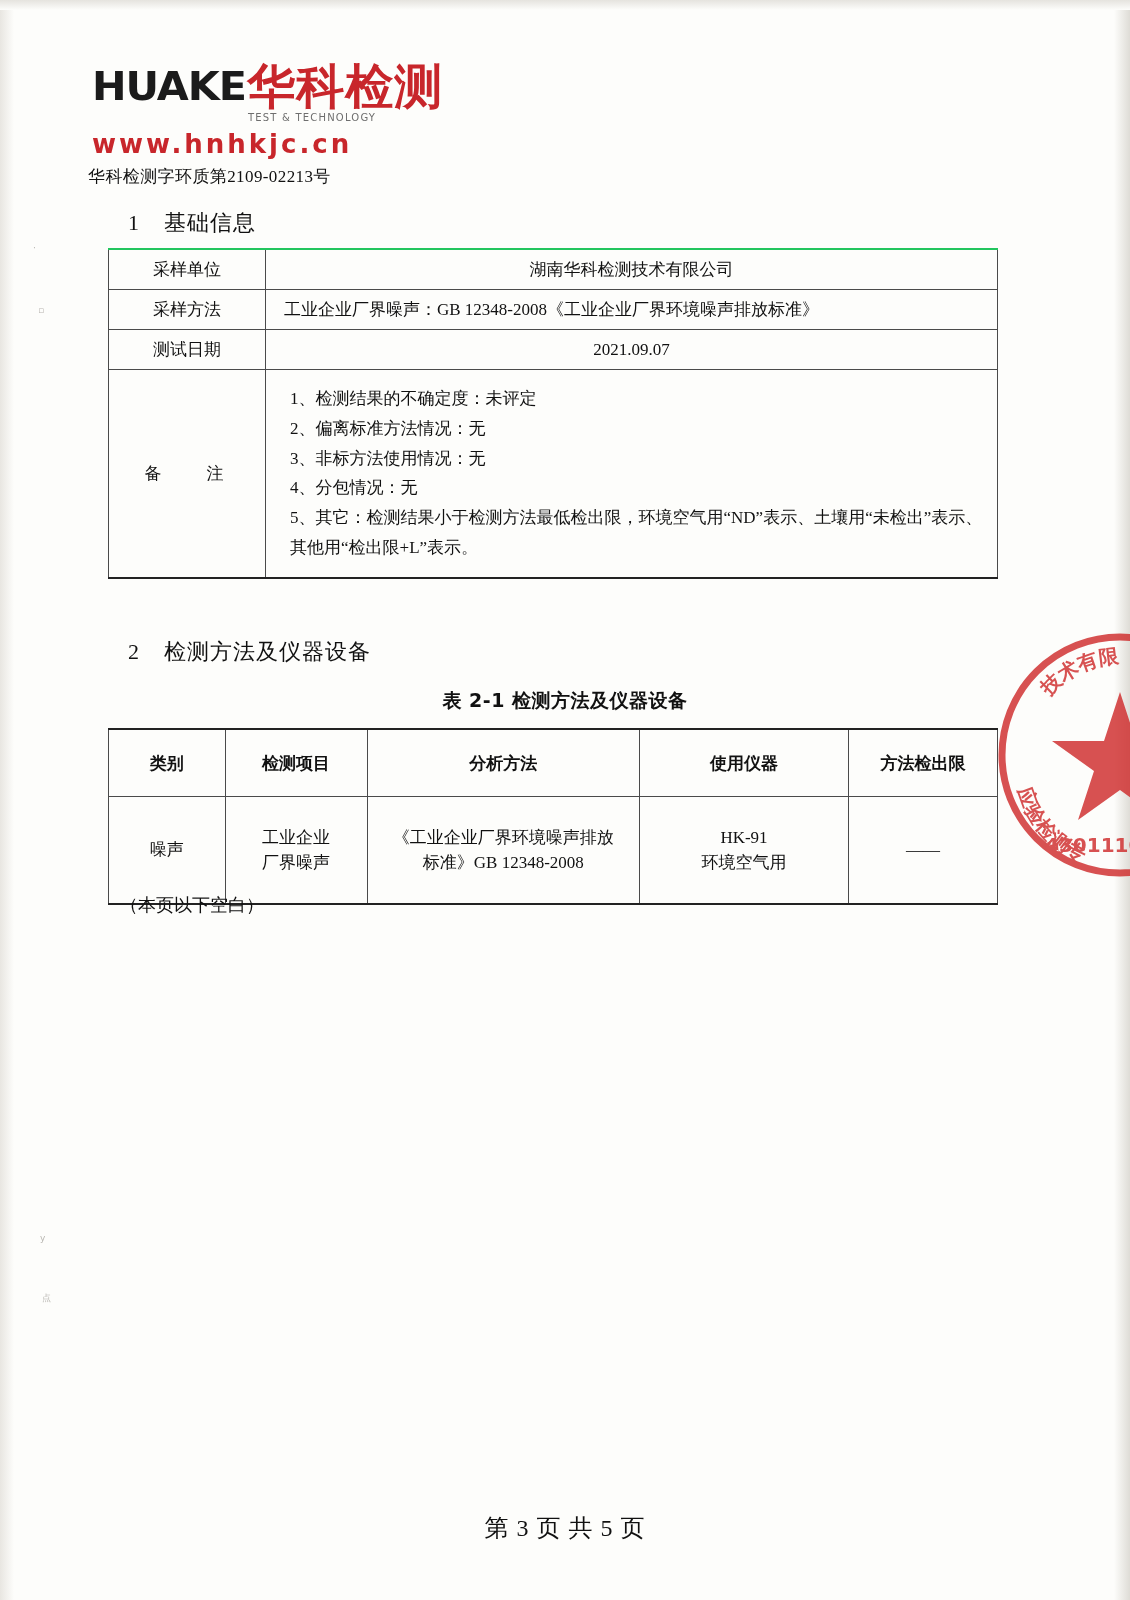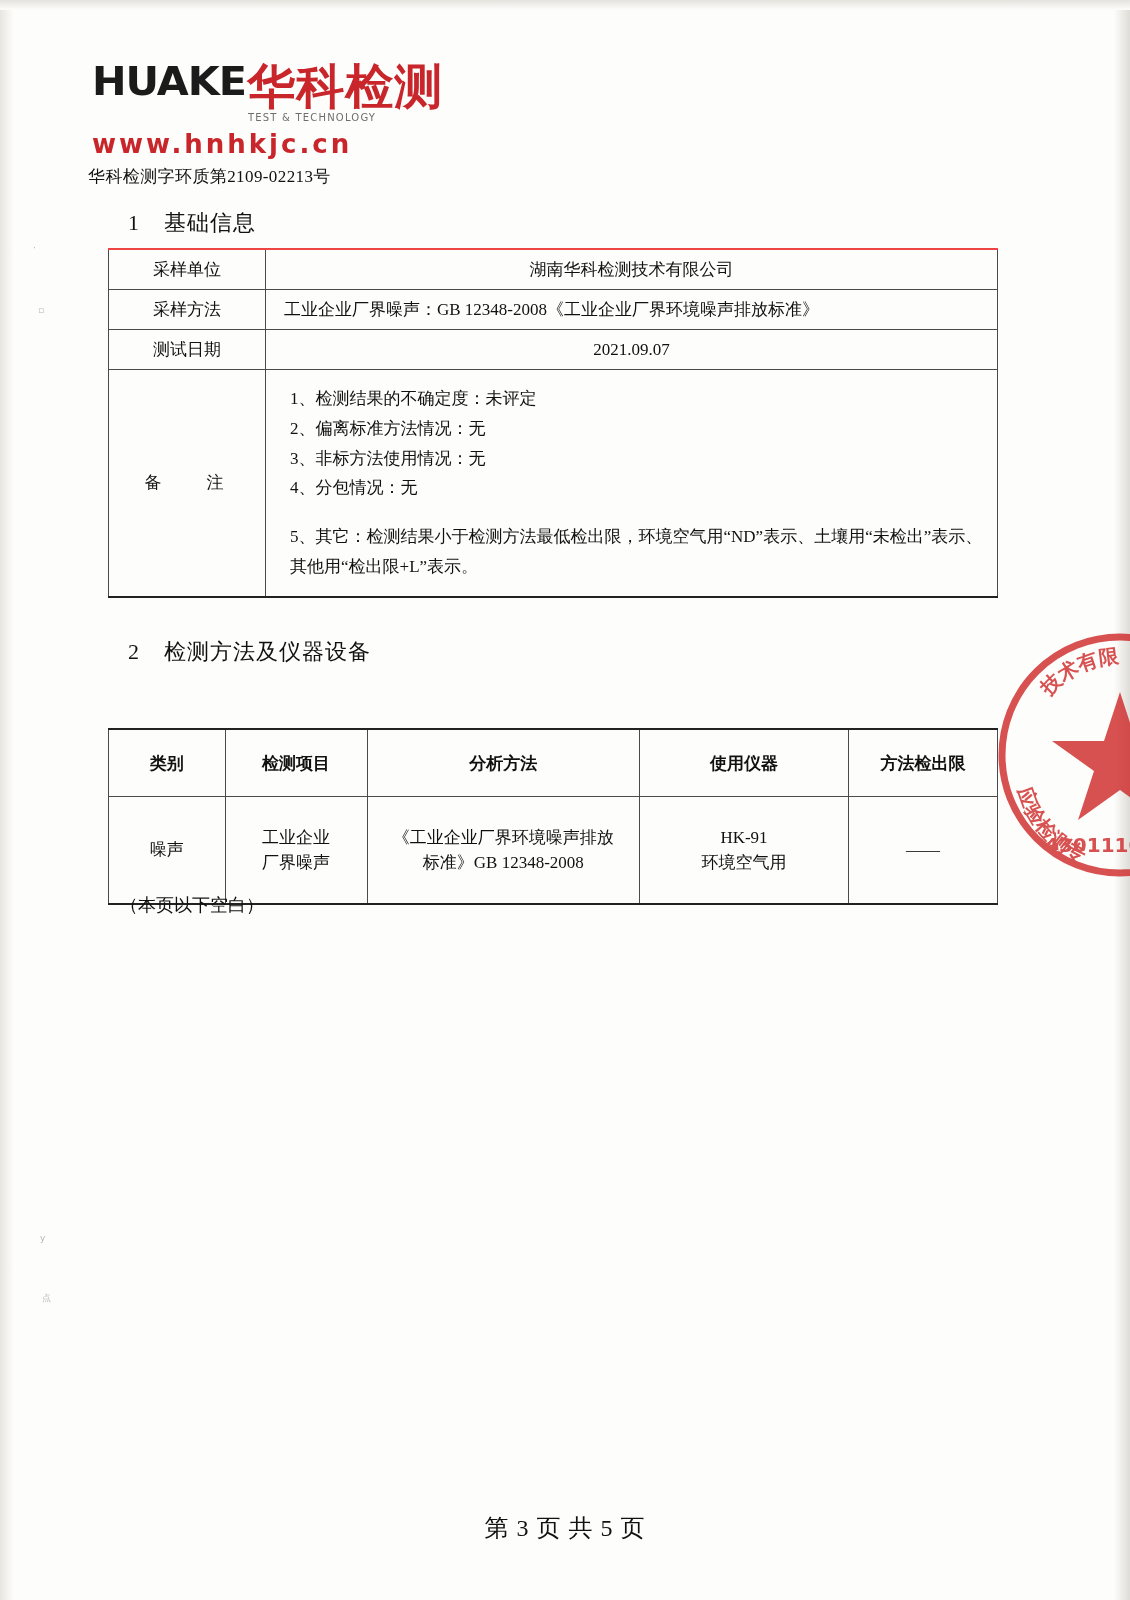--- a/index.html
+++ b/index.html
@@ -39,21 +39,21 @@
 
   
   .logo-block {
     position: absolute;
     left: 92px;
     top: 62px;
     width: 400px;
   }
   .logo-row {
     display: flex;
-    align-items: flex-start;
+    align-items: center;
     gap: 10px;
   }
   .logo-latin {
     font-family: "DejaVu Sans", sans-serif;
     font-weight: bold;
     font-size: 39px;
     letter-spacing: -1px;
     color: #1b1b1b;
     line-height: 1;
     transform: scaleX(1.06);
@@ -126,39 +126,39 @@
     top: 248px;
     width: 890px;
     border-collapse: collapse;
     font-size: 17px;
   }
   .info-table td {
     border: 1px solid #4a4a4a;
     padding: 8px 10px;
     vertical-align: middle;
   }
-  .info-table tr:first-child td { border-top: 2px solid #ef4444; border-radius: 10px; }
+  .info-table tr:first-child td { border-top: 2px solid #22c55e; border-radius: 10px; }
   .info-table tr:last-child td { border-bottom: 2px solid #222; }
   .info-table td.label {
     width: 136px;
     text-align: center;
     white-space: nowrap;
   }
   .info-table td.val-center { text-align: center; }
   .info-table td.val-left { text-align: left; padding-left: 18px; }
   .label-spaced {
     letter-spacing: 14px;
     padding-left: 8px;
   }
   .remark-list {
     line-height: 1.75;
     padding: 6px 4px 6px 6px;
   }
   .remark-list div { white-space: nowrap; }
-  .remark-list div.wrap { white-space: normal; margin-top: 19px; }
+  .remark-list div.wrap { white-space: normal; }
 
   
   .method-table {
     position: absolute;
     left: 108px;
     top: 728px;
     width: 890px;
     border-collapse: collapse;
     font-size: 17px;
     text-align: center;
@@ -287,20 +287,21 @@
           </div>
         </td>
       </tr>
     </tbody>
   </table>
 
   <div class="sec-heading" id="sec2">
     <span class="num">2</span><span>检测方法及仪器设备</span>
   </div>
 
+  <div class="table-caption">表 2-1  检测方法及仪器设备</div>
 
   <table class="method-table">
     <thead>
       <tr>
         <th class="col-a">类别</th>
         <th class="col-b">检测项目</th>
         <th class="col-c">分析方法</th>
         <th class="col-d">使用仪器</th>
         <th class="col-e">方法检出限</th>
       </tr>

